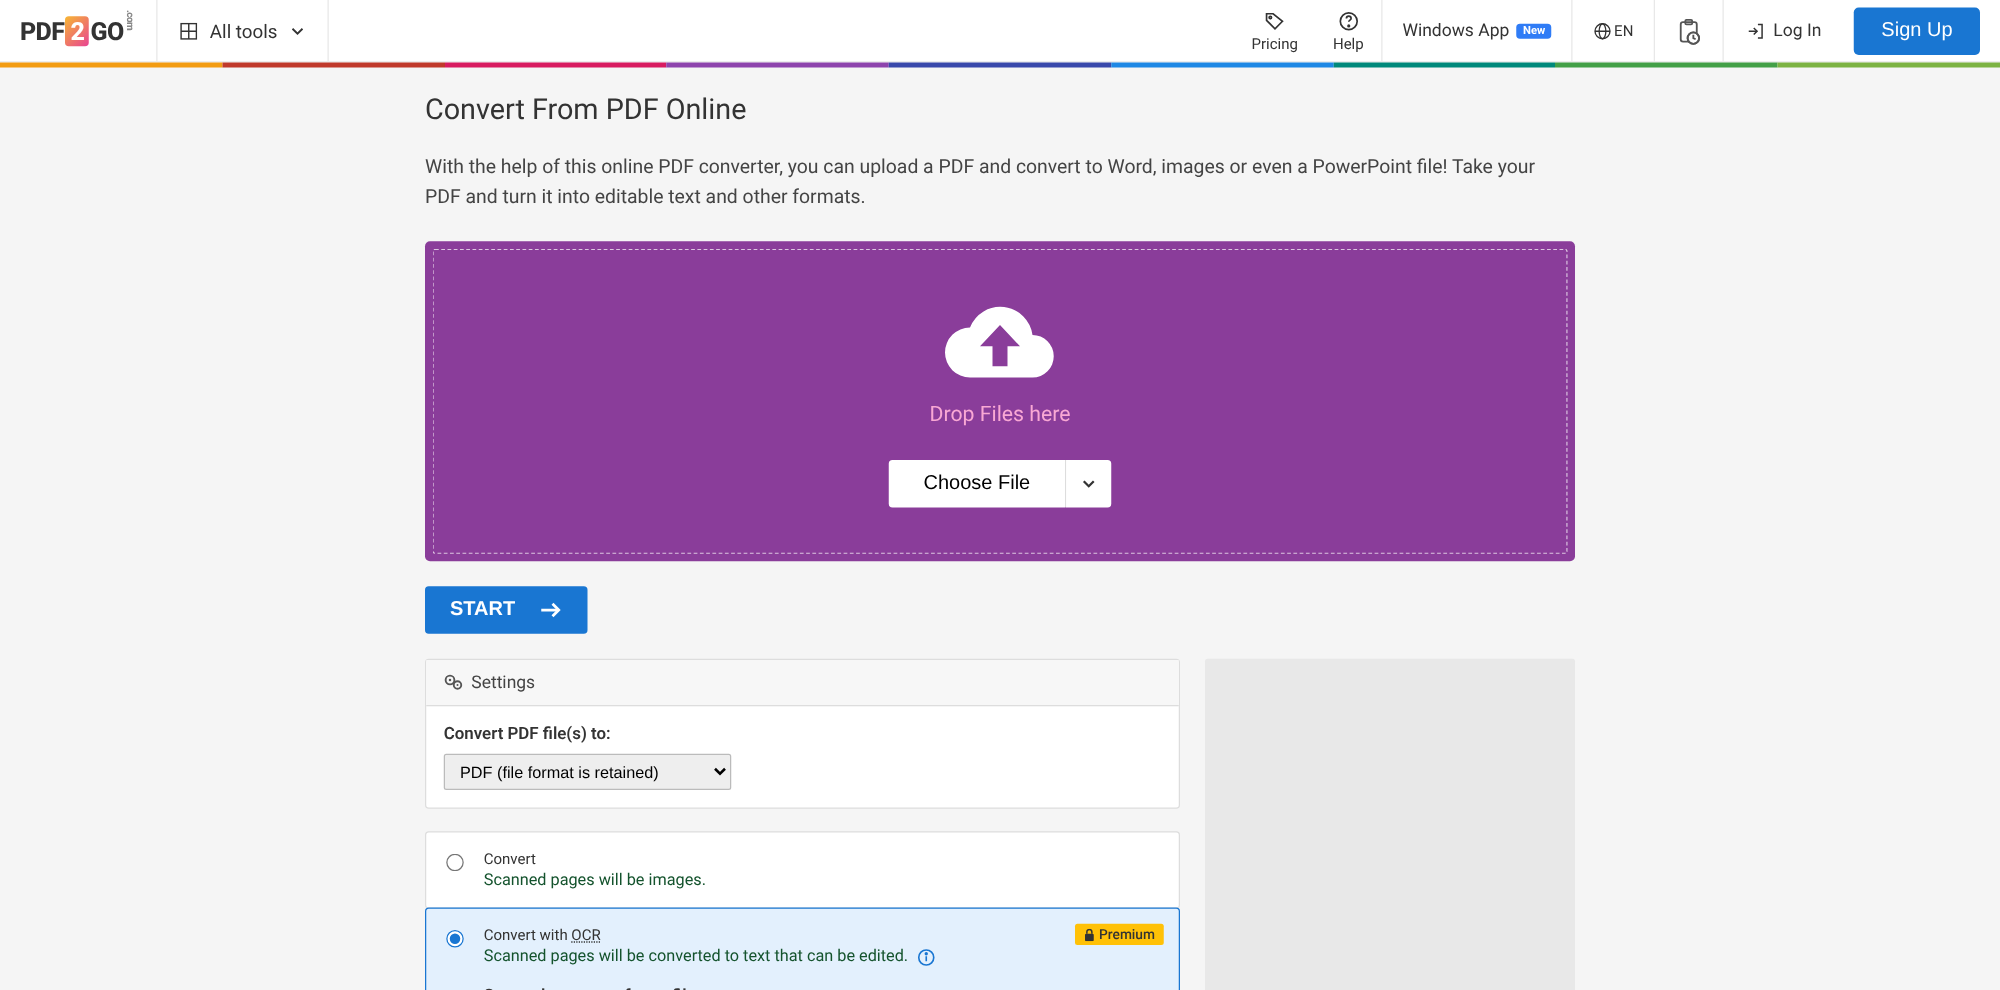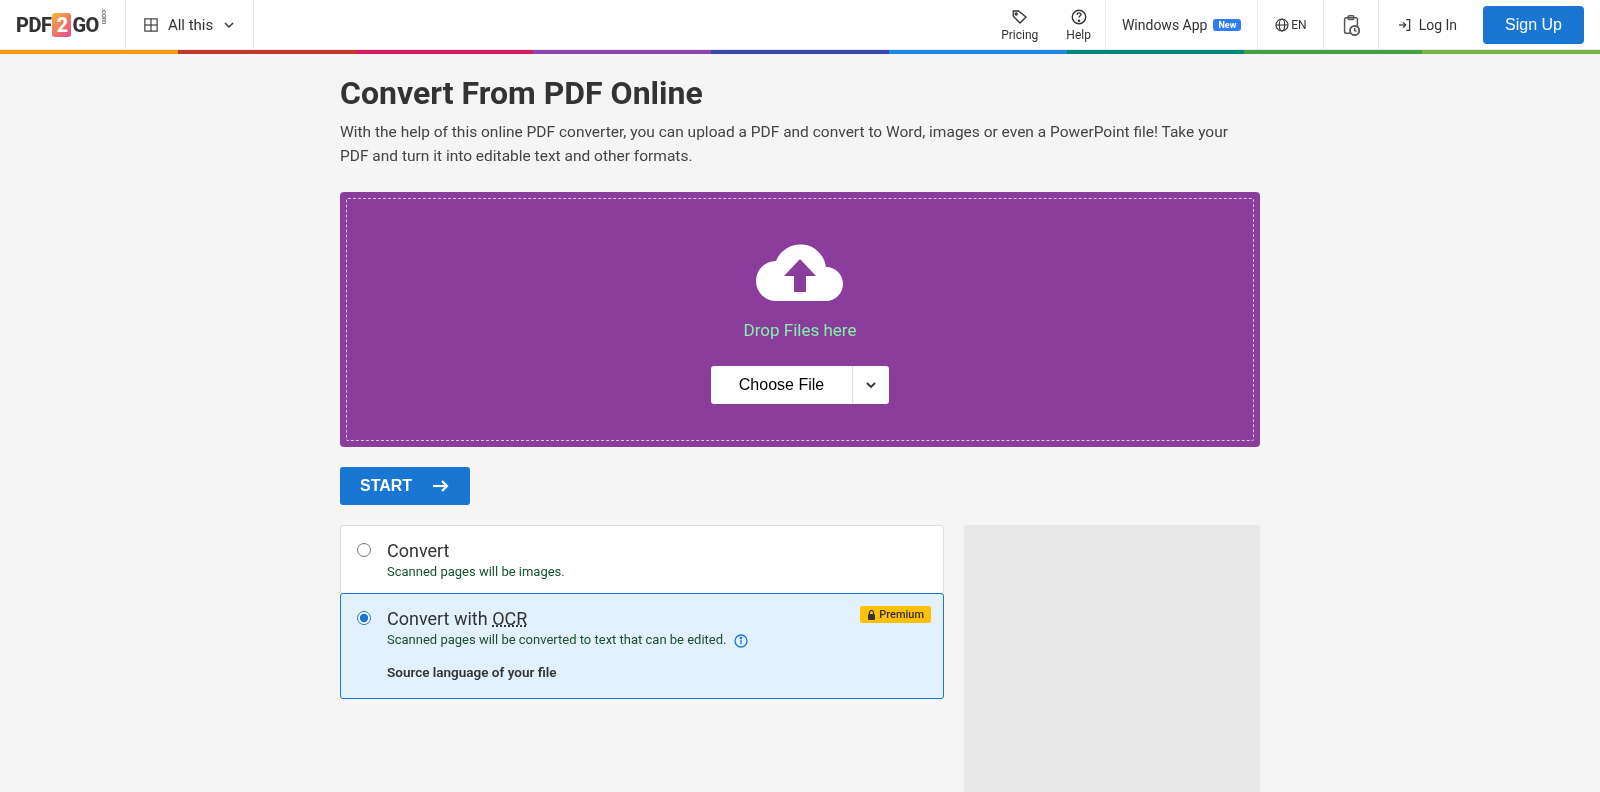--- a/index.html
+++ b/index.html
@@ -29,28 +29,28 @@
 .login { display:flex; align-items:center; padding: 0 18px; gap:6px; font-size:14px; cursor:pointer; }
 .signup-wrap { display:flex; align-items:center; padding:0 16px 0 8px; }
 .signup { background:#1976d2; color:#fff; border:none; padding:10px 22px; font-size:16px; border-radius:4px; cursor:pointer; font-weight:500; }
 
 
 .rainbow { height:4px; display:flex; }
 .rainbow div { flex:1; }
 
 
 .container { max-width: 920px; margin: 0 auto; padding: 20px 0 40px; }
-h1 { font-size: 32px; font-weight:700; color:#333; margin-bottom: 8px; }
+h1 { font-size: 23px; font-weight:400; color:#333; margin-bottom: 20px; }
 .subtitle { font-size: 15.5px; color:#444; line-height:1.55; margin-bottom: 24px; }
 
 
 .dropzone { background:#8a3d9a; border-radius:4px; padding:6px; margin-bottom:20px; }
 .drop-inner { border:1px dashed rgba(255,255,255,0.7); border-radius:2px; padding:40px 20px 36px; text-align:center; }
 .cloud-ic { margin: 0 auto 8px; }
-.drop-text { color:#86efac; font-size:17px; margin-bottom:26px; }
+.drop-text { color:#f9a8d4; font-size:17px; margin-bottom:26px; }
 .choose-wrap { display:inline-flex; }
 .choose-btn { background:#fff; border:none; padding:10px 28px; font-size:16px; cursor:pointer; border-radius:3px 0 0 3px; }
 .choose-drop { background:#fff; border:none; border-left:1px solid #ddd; padding:10px 12px; cursor:pointer; border-radius:0 3px 3px 0; display:flex; align-items:center; }
 
 
 .action-row { display:flex; justify-content:space-between; align-items:center; margin-bottom:20px; }
 .start-btn { background:#1976d2; color:#fff; border:none; padding:10px 20px; font-size:16px; font-weight:600; border-radius:3px; cursor:pointer; display:flex; align-items:center; gap:20px; }
 .add-sample { background:#fff; border:1px solid #ccc; padding:8px 12px; font-size:13px; border-radius:3px; cursor:pointer; color:#555; display:flex; align-items:center; gap:4px; }
 
 
@@ -62,21 +62,21 @@
 .panel { border:1px solid #ddd; background:#fff; border-radius:3px; margin-bottom:18px; }
 .panel-head { background:#f7f7f7; padding:10px 14px; border-bottom:1px solid #ddd; font-size:14px; color:#444; display:flex; align-items:center; gap:6px; }
 .panel-body { padding:14px; }
 .field-label { font-size:13.5px; font-weight:600; color:#333; margin-bottom:8px; display:block; }
 .select { width:230px; padding:5px 8px; font-size:13px; border:1px solid #bbb; background:#eee; border-radius:2px; }
 
 
 .radio-opt { border:1px solid #ddd; background:#fff; padding:14px 16px 14px 46px; position:relative; border-radius:3px; margin-bottom:-1px; cursor:pointer; }
 .radio-opt.selected { background:#e3f0fd; border-color:#1976d2; z-index:1; position:relative; }
 .radio-opt input[type=radio] { position:absolute; left:16px; top:17px; width:14px; height:14px; accent-color:#1976d2; }
-.opt-title { font-size:18px; color:#333; margin-bottom:3px; }
+.opt-title { font-size:12px; color:#333; margin-bottom:3px; }
 .opt-desc { font-size:13px; color:#14532d; }
 .ocr-abbr { text-decoration: underline dotted; }
 .info-ic { display:inline-flex; width:14px; height:14px; vertical-align:middle; margin-left:4px; }
 .premium-badge { position:absolute; right:12px; top:12px; background:#ffc107; color:#333; font-size:11px; padding:2px 7px; border-radius:2px; display:flex; align-items:center; gap:3px; font-weight:500;margin-left:43px;}
 .src-lang-title { font-size:13.5px; font-weight:600; margin-top:16px; margin-bottom:4px; }
 
 .ad-placeholder { background:#e8e8e8; height:276px; border-radius:2px; }
 </style>
 </head>
 <body>
@@ -87,21 +87,21 @@
     <span class="n2">2</span>
     <span class="go">GO</span>
     <span class="dot">.com</span>
   </div>
   <div class="all-tools">
     <svg class="grid-ic" viewBox="0 0 16 16" fill="none" stroke="#333" stroke-width="1.3">
         <rect x="1" y="1" width="14" height="14"></rect>
         <line x1="8" y1="1" x2="8" y2="15"></line>
         <line x1="1" y1="8" x2="15" y2="8"></line>
       </svg>
-    <span>All this</span>
+    <span>All tools</span>
     <svg class="chev" viewBox="0 0 12 12" fill="none" stroke="#333" stroke-width="1.5">
         <polyline points="2,4 6,8 10,4"></polyline>
       </svg>
   </div>
   <div class="spacer"></div>
   <div class="right-block">
     <div class="rcol noborder">
       <svg viewBox="0 0 24 24" fill="none" stroke="#333" stroke-width="1.8">
           <path d="M20 12l-8 8-9-9V4h7l10 8z"></path>
           <circle cx="7" cy="8" r="1.3"></circle>
@@ -191,20 +191,37 @@
       <svg width="18" height="14" viewBox="0 0 18 14" fill="none" stroke="#fff" stroke-width="2.2">
           <line x1="1" y1="7" x2="15" y2="7"></line>
           <polyline points="10,2 15,7 10,12"></polyline>
         </svg>
     </button>
   </div>
 
   <div class="cols">
     <div class="left-col">
 
+      <div class="panel">
+        <div class="panel-head">
+          <svg width="16" height="14" viewBox="0 0 16 14" fill="#555">
+              <circle cx="5" cy="5" r="3.5" fill="none" stroke="#555" stroke-width="1.5"></circle>
+              <circle cx="5" cy="5" r="1"></circle>
+              <circle cx="11" cy="9" r="3" fill="none" stroke="#555" stroke-width="1.5"></circle>
+              <circle cx="11" cy="9" r="0.8"></circle>
+            </svg>
+          <span>Settings</span>
+        </div>
+        <div class="panel-body">
+          <label class="field-label">Convert PDF file(s) to:</label>
+          <select class="select">
+            <option>PDF (file format is retained)</option>
+          </select>
+        </div>
+      </div>
 
       <div class="radio-opt">
         <input type="radio" name="mode" style="">
         <div class="opt-title">Convert</div>
         <div class="opt-desc">Scanned pages will be images.</div>
       </div>
 
       <div class="radio-opt selected">
         <input type="radio" name="mode" checked="" style="">
         <div class="premium-badge">

